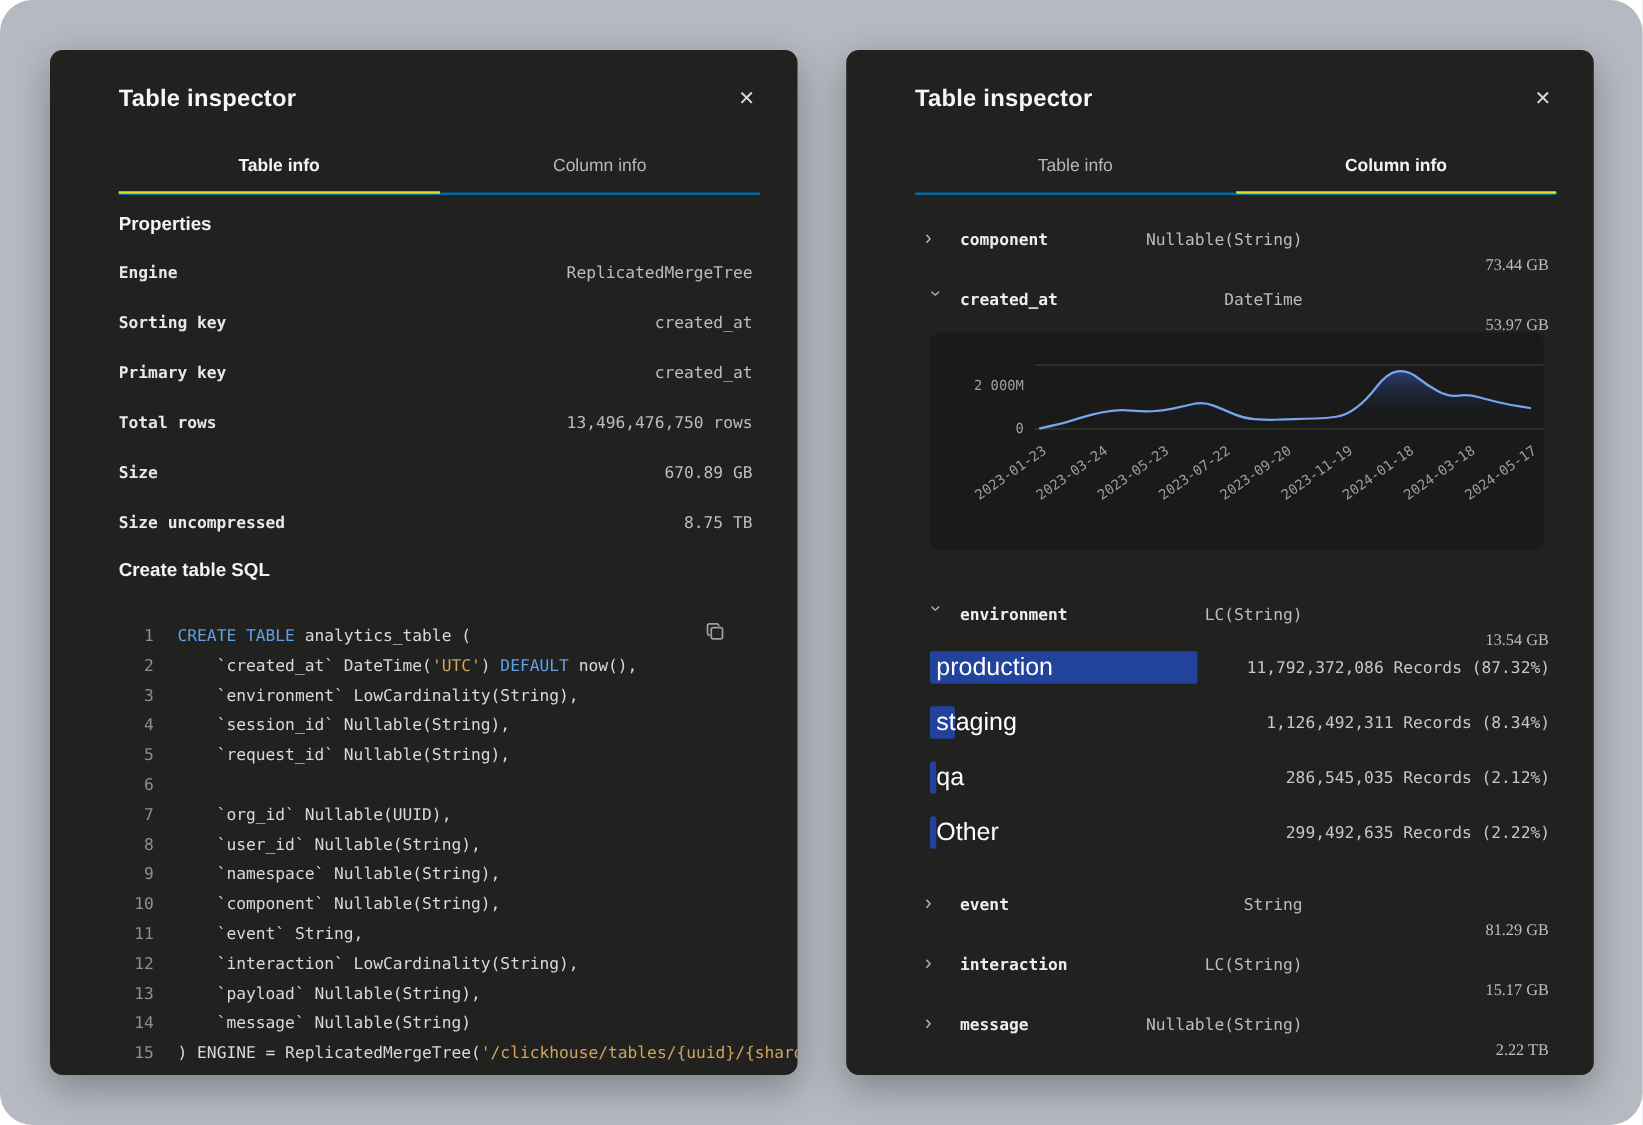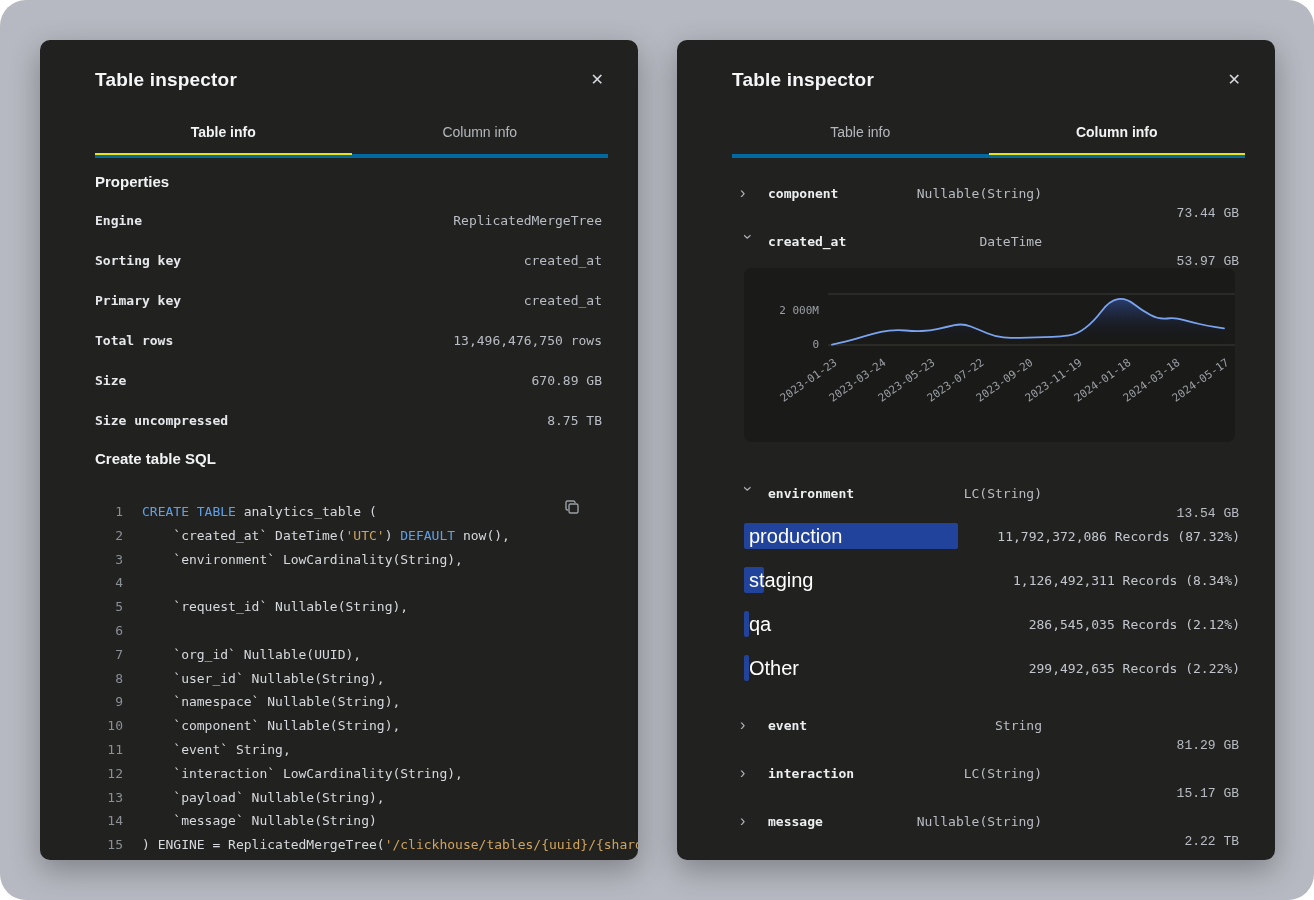--- a/index.html
+++ b/index.html
@@ -11,21 +11,21 @@
     border-radius:10px; overflow:hidden; box-shadow:0 10px 30px rgba(0,0,0,.30);padding-left:27px; }
   .panel-left { left:40px; }
   .panel-right { left:677px; }
 
   .panel-header { display:flex; justify-content:space-between; align-items:center;
     padding:28px 30px 14px 28px; }
   .panel-title { color:#f5f6f7; font-size:19px; font-weight:bold; letter-spacing:.2px; }
   .close-btn { background:none; border:none; color:#d6d9dd; font-size:16px; cursor:pointer;
     line-height:1; padding:4px; }
 
-  .tabs { display:flex; margin:6px 30px 0 28px; border-bottom:4px solid #0369a1; }
+  .tabs { display:flex; margin:6px 30px 0 28px; border-bottom:2px solid #0369a1; }
   .tab { flex:1; text-align:center; padding:12px 0 13px; font-size:14px; color:#b4b8bd;
     cursor:pointer; border-bottom:2px solid transparent; margin-bottom:-1px; }
   .tab.active { color:#f2f3f5; font-weight:bold; border-bottom-color:#e3e41c; }
 
   
   .left-body { padding:14px 36px 0 28px; }
   .section-h { color:#f2f3f5; font-size:15px; font-weight:bold; line-height:20px; }
   .prop-rows { margin-top:9px; }
   .prop-row { display:flex; justify-content:space-between; align-items:center; padding:13px 0;
     font-family:"DejaVu Sans Mono", monospace; font-size:13px; line-height:14px; }
@@ -44,21 +44,21 @@
 
   
   .col-list { padding-top:8px; }
   .col-row { display:grid; grid-template-columns:28px auto 1fr 197px; align-items:center;
     height:48px; padding:0 36px; cursor:pointer; }
   .chev { color:#b0b4ba; font-size:16px; width:16px; display:inline-block; line-height:1;
     transform:translateY(-1px); }
   .chev.expanded { transform:rotate(90deg); }
   .col-name { font-family:"DejaVu Sans Mono", monospace; font-size:13px; font-weight:bold; color:#eceef0; }
   .col-type { font-family:"DejaVu Sans Mono", monospace; font-size:13px; color:#b9bdc3; text-align:right; }
-  .col-size { font-family:Liberation Mono, monospace; font-size:13px; color:#b9bdc3; text-align:right;margin-top:40px; }
+  .col-size { font-family:Liberation Serif, serif; font-size:13px; color:#b9bdc3; text-align:right;margin-top:40px; }
 
   .chart-card { position:relative; margin:6px 40px 24px 40px; height:174px; background:#1a1a18;
     border-radius:8px; overflow:hidden; }
   .chart-card svg { position:absolute; left:0; top:0; }
   .ylab { position:absolute; font-family:"DejaVu Sans Mono", monospace; font-size:11px;
     color:#9a9fa6; right:448px; width:60px; text-align:right; }
   .ylab-top { top:36px; right:auto; left:20px; width:55px; }
   .ylab-zero { top:70px; right:auto; left:20px; width:55px; }
   .xlab { position:absolute; top:88px; font-family:"DejaVu Sans Mono", monospace; font-size:11px;
     color:#9a9fa6; white-space:nowrap; transform:translateX(-100%) rotate(-35deg);
@@ -119,21 +119,21 @@
         <button class="copy-btn" title="">
           <svg width="16" height="16" viewBox="0 0 16 16" fill="none" stroke="#9aa0a6" stroke-width="1.4">
             <rect x="5" y="5" width="9" height="9" rx="1.5"></rect>
             <path d="M11 3V2.5A1.5 1.5 0 0 0 9.5 1H3.5A1.5 1.5 0 0 0 2 2.5v6A1.5 1.5 0 0 0 3.5 10H4" transform="translate(0,1)"></path>
           </svg>
         </button>
         <div id="sql-code-lines">
             <div class="code-line"><span class="ln">1</span><span class="code-text"><span class="tok-kw">CREATE TABLE</span><span class="tok-plain"> analytics_table (</span></span></div>
             <div class="code-line"><span class="ln">2</span><span class="code-text"><span class="tok-plain">    `created_at` DateTime(</span><span class="tok-str">'UTC'</span><span class="tok-plain">) </span><span class="tok-kw">DEFAULT</span><span class="tok-plain"> now(),</span></span></div>
             <div class="code-line"><span class="ln">3</span><span class="code-text"><span class="tok-plain">    `environment` LowCardinality(String),</span></span></div>
-            <div class="code-line"><span class="ln">4</span></div>
+            <div class="code-line"><span class="ln">4</span><span class="code-text"><span class="tok-plain">    `session_id` Nullable(String),</span></span></div>
             <div class="code-line"><span class="ln">5</span><span class="code-text"><span class="tok-plain">    `request_id` Nullable(String),</span></span></div>
             <div class="code-line"><span class="ln">6</span></div>
             <div class="code-line"><span class="ln">7</span><span class="code-text"><span class="tok-plain">    `org_id` Nullable(UUID),</span></span></div>
             <div class="code-line"><span class="ln">8</span><span class="code-text"><span class="tok-plain">    `user_id` Nullable(String),</span></span></div>
             <div class="code-line"><span class="ln">9</span><span class="code-text"><span class="tok-plain">    `namespace` Nullable(String),</span></span></div>
             <div class="code-line"><span class="ln">10</span><span class="code-text"><span class="tok-plain">    `component` Nullable(String),</span></span></div>
             <div class="code-line"><span class="ln">11</span><span class="code-text"><span class="tok-plain">    `event` String,</span></span></div>
             <div class="code-line"><span class="ln">12</span><span class="code-text"><span class="tok-plain">    `interaction` LowCardinality(String),</span></span></div>
             <div class="code-line"><span class="ln">13</span><span class="code-text"><span class="tok-plain">    `payload` Nullable(String),</span></span></div>
             <div class="code-line"><span class="ln">14</span><span class="code-text"><span class="tok-plain">    `message` Nullable(String)</span></span></div>

